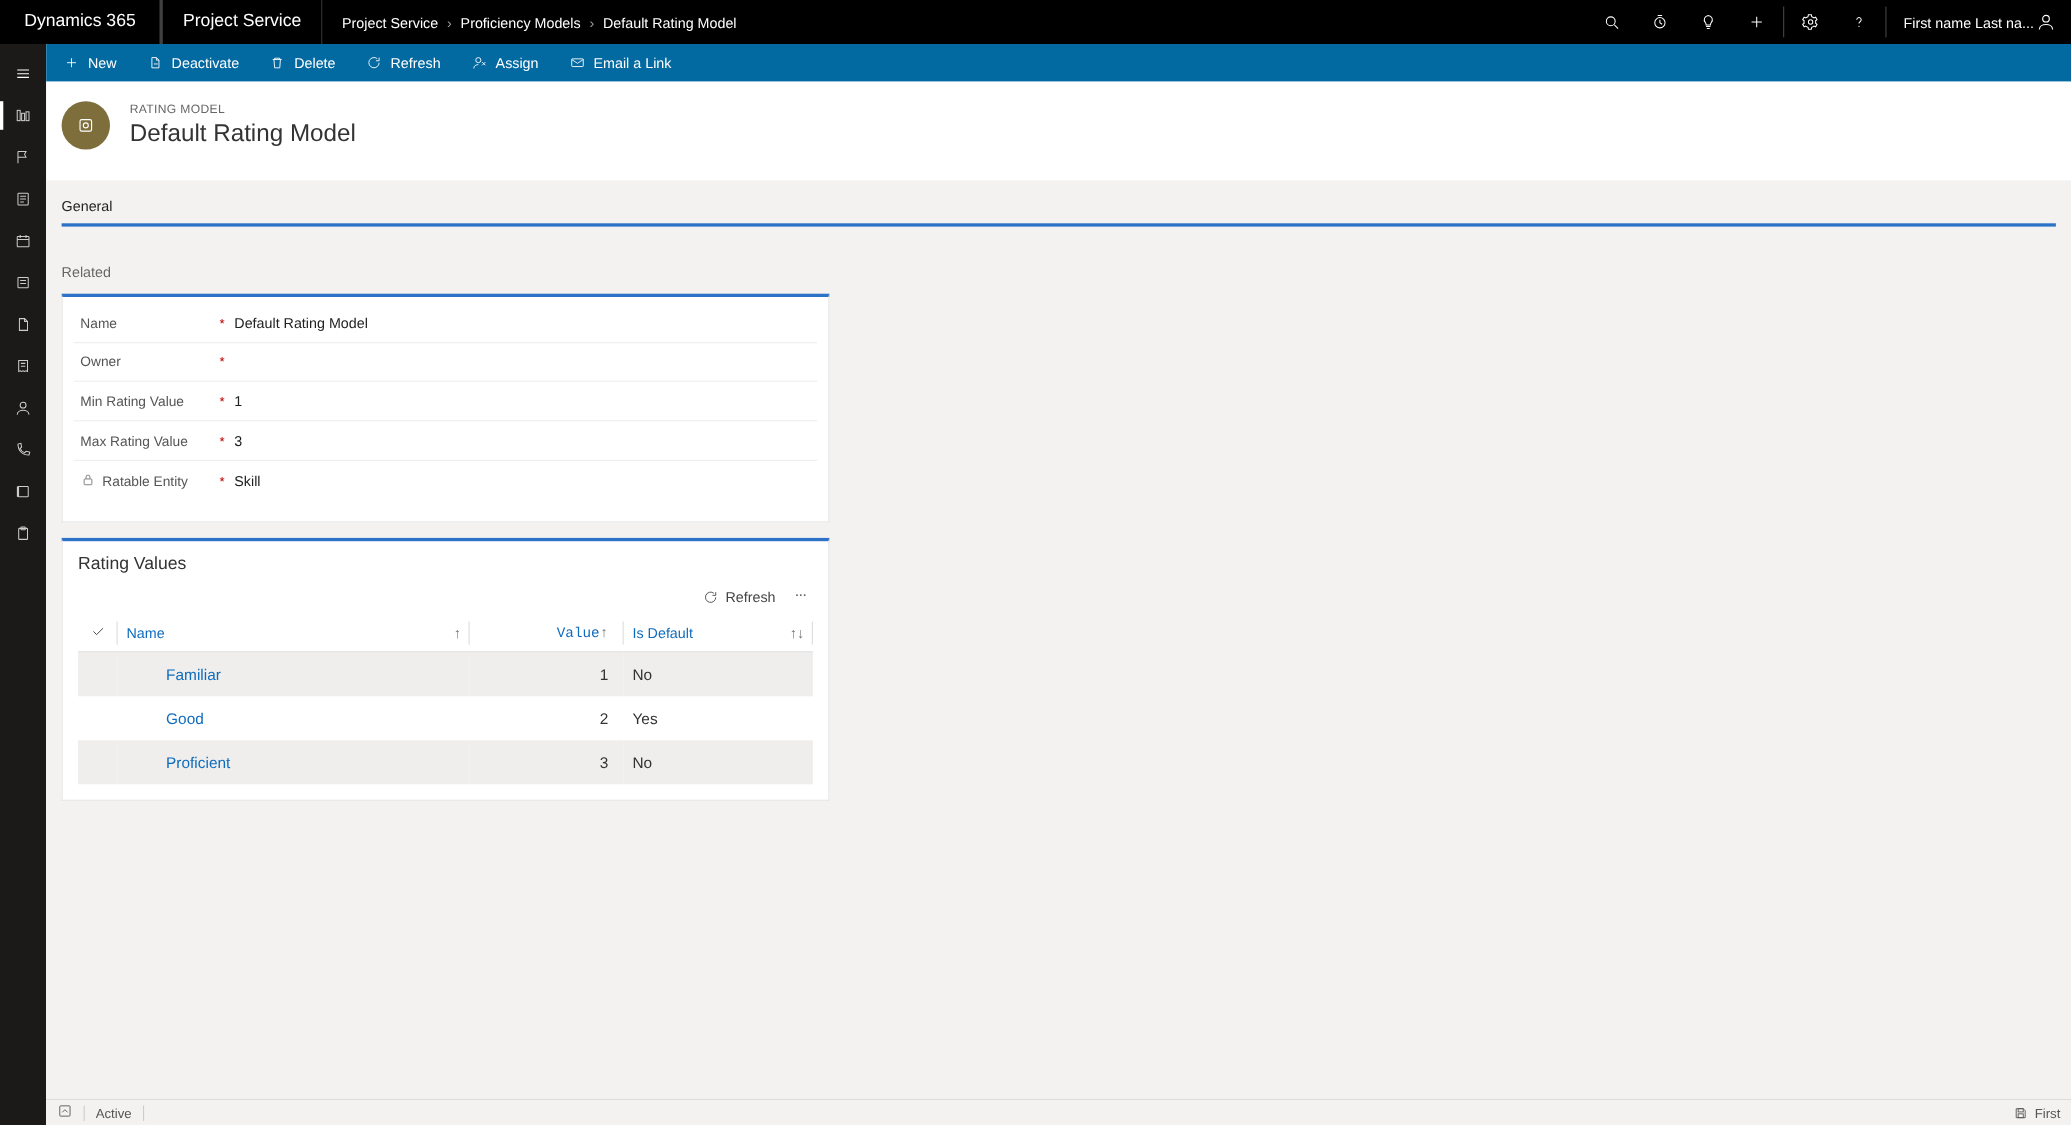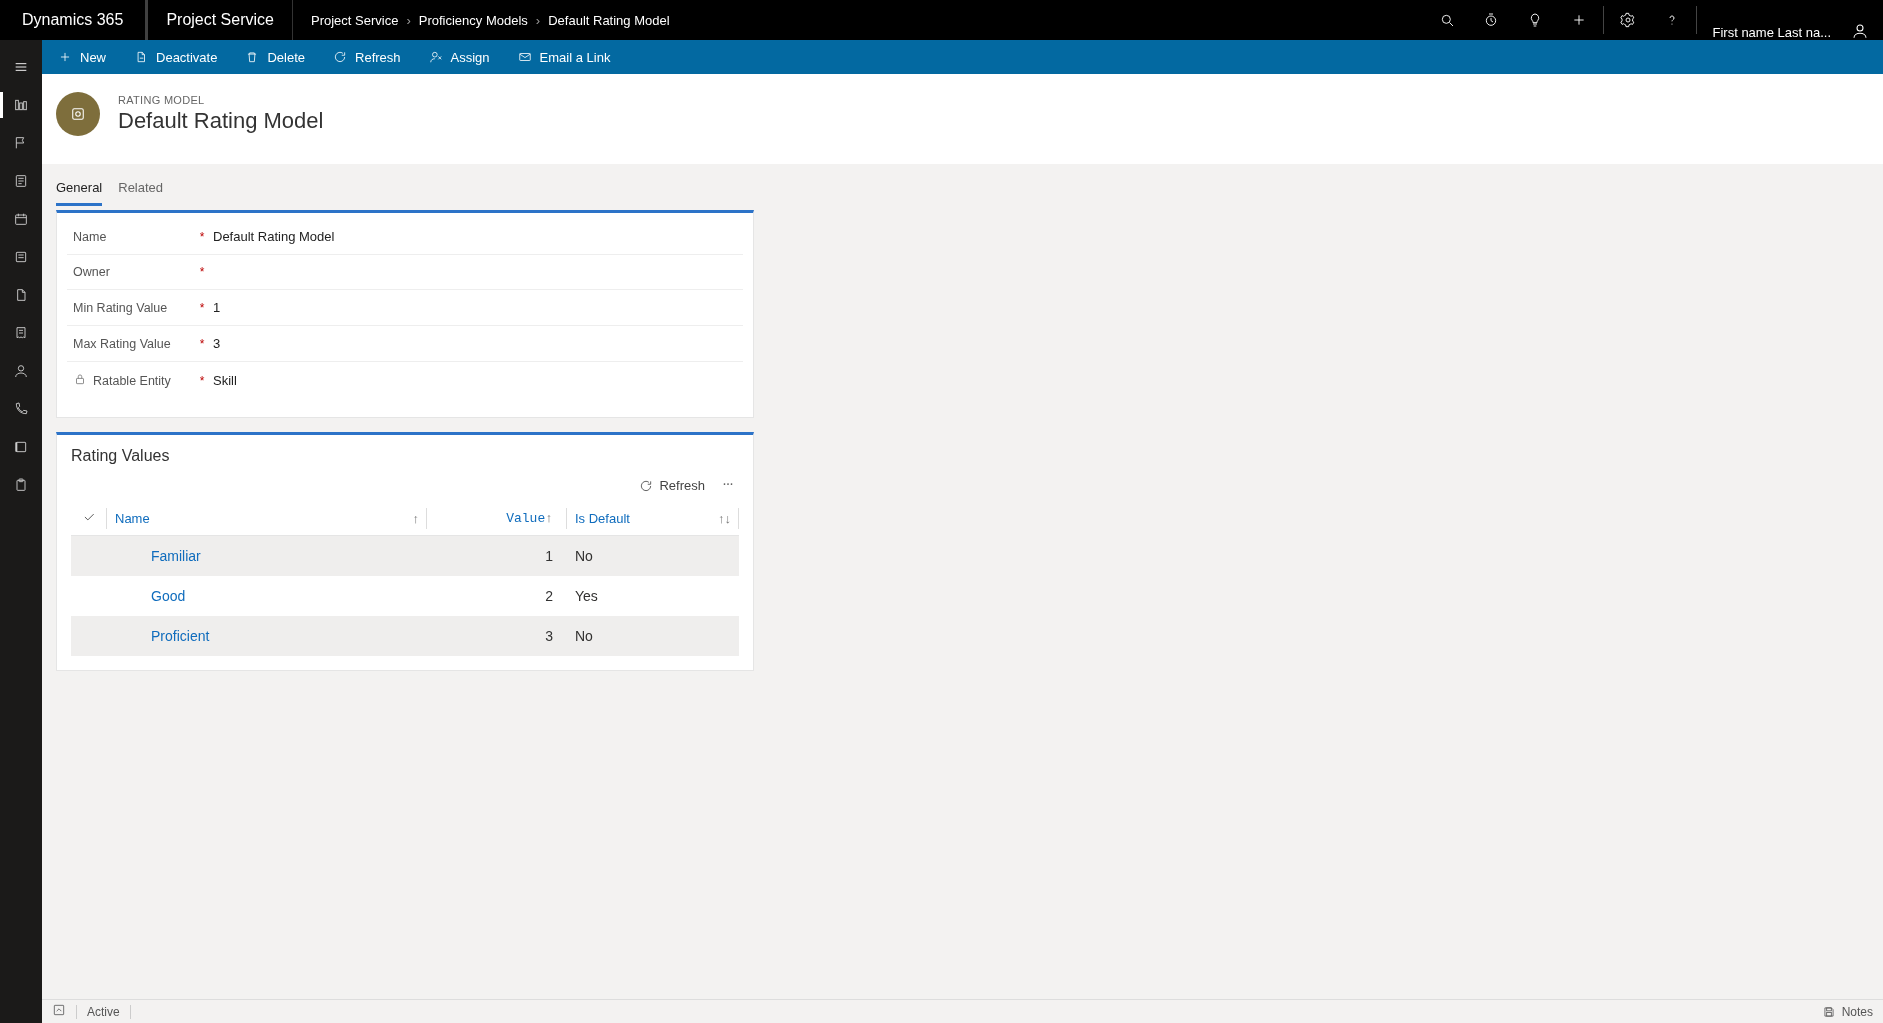--- a/index.html
+++ b/index.html
@@ -10,21 +10,21 @@
   .topbar { display: flex; align-items: center; height: 40px; background: #000; color: #fff; }
   .topbar .brand { font-size: 16px; padding: 0 22px; display: flex; align-items: center; height: 100%; border-right: 3px solid #404040; }
   .topbar .app { font-size: 16px; padding: 0 18px; display: flex; align-items: center; height: 100%; border-right: 1px solid #333; font-weight: 400; }
   .topbar .breadcrumbs { display: flex; align-items: center; height: 100%; padding: 0 18px; font-size: 13px; gap: 8px; }
   .topbar .breadcrumbs .crumb { color: #fff; cursor: pointer; }
   .topbar .breadcrumbs .chev { color: #999; }
   .topbar .spacer { flex: 1; }
   .topbar .tb-icons { display: flex; align-items: center; height: 100%; }
   .topbar .tb-icon { width: 44px; height: 40px; display: flex; align-items: center; justify-content: center; cursor: pointer; }
   .topbar .divider { width: 1px; height: 28px; background: #444; margin: 0 2px; }
-  .topbar .user { display: flex; align-items: flex-end; height: 100%; padding: 0 14px 0 14px; gap: 20px; cursor: pointer; }
+  .topbar .user { display: flex; align-items: center; height: 100%; padding: 0 14px 0 14px; gap: 2px; cursor: pointer; }
   .topbar .user .uname { max-width: 130px; white-space: nowrap; overflow: hidden; text-overflow: ellipsis; }
   .topbar svg { stroke: #fff; }
 
   
   .cmdbar { display: flex; align-items: center; height: 34px; background: #0369a1; color: #fff; margin-left: 42px; }
   .cmdbar .cmd { display: flex; align-items: center; gap: 8px; padding: 0 14px; height: 100%; cursor: pointer; font-size: 13px; }
   .cmdbar .cmd:first-child { padding-left: 16px; }
   .cmdbar svg { stroke: #fff; fill: none; }
 
   
@@ -42,21 +42,21 @@
 
   
   .header { display: flex; align-items: center; gap: 18px; padding: 18px 14px 28px 14px; }
   .header .recicon { width: 44px; height: 44px; border-radius: 50%; background: #7E6E3C; display: flex; align-items: center; justify-content: center; }
   .header .recicon svg { stroke: #fff; fill: none; }
   .header .titles .eyebrow { font-size: 11px; color: #666; letter-spacing: 0.3px; }
   .header .titles .title { font-size: 22px; color: #333; font-weight: 400; margin-top: 2px; }
 
   
   .graybg { background: #F3F2F1; padding: 0 14px 14px 14px; flex: 1; display: flex; flex-direction: column; min-height: 0; }
-  .tabs { display: flex; gap: 16px; padding: 10px 0 0 0; margin-bottom: 4px; }
+  .tabs { display: flex; gap: 28px; padding: 10px 0 0 0; margin-bottom: 4px; flex-direction: column; }
   .tab { padding: 6px 0 8px 0; color: #666; cursor: pointer; font-size: 13px; }
   .tab.active { color: #222; border-bottom: 3px solid #2C73C8; }
 
   
   .panels { display: flex; gap: 22px; align-items: flex-start; }
   .panel { background: #fff; border: 1px solid #e5e5e5; border-top: 3px solid #2C73C8; }
   .panel.left { width: 698px; }
   .panel.right { flex: 1; padding: 10px 18px 30px 18px; min-height: 80px; }
   .right .empty { color: #666; font-size: 12.5px; }
 
@@ -432,17 +432,17 @@
       </span>
       <span class="fdiv"></span>
       <span>Active</span>
       <span class="fdiv"></span>
       <div class="right">
         <svg class="sm" viewBox="0 0 24 24" fill="none">
             <path d="M5 5h11l3 3v11H5z"></path>
             <rect x="8" y="5" width="8" height="5"></rect>
             <rect x="8" y="13" width="8" height="6"></rect>
           </svg>
-        <span>Notes</span>
+        <span>First</span>
       </div>
     </div>
   </div>
 </div>
 
 </body></html>

